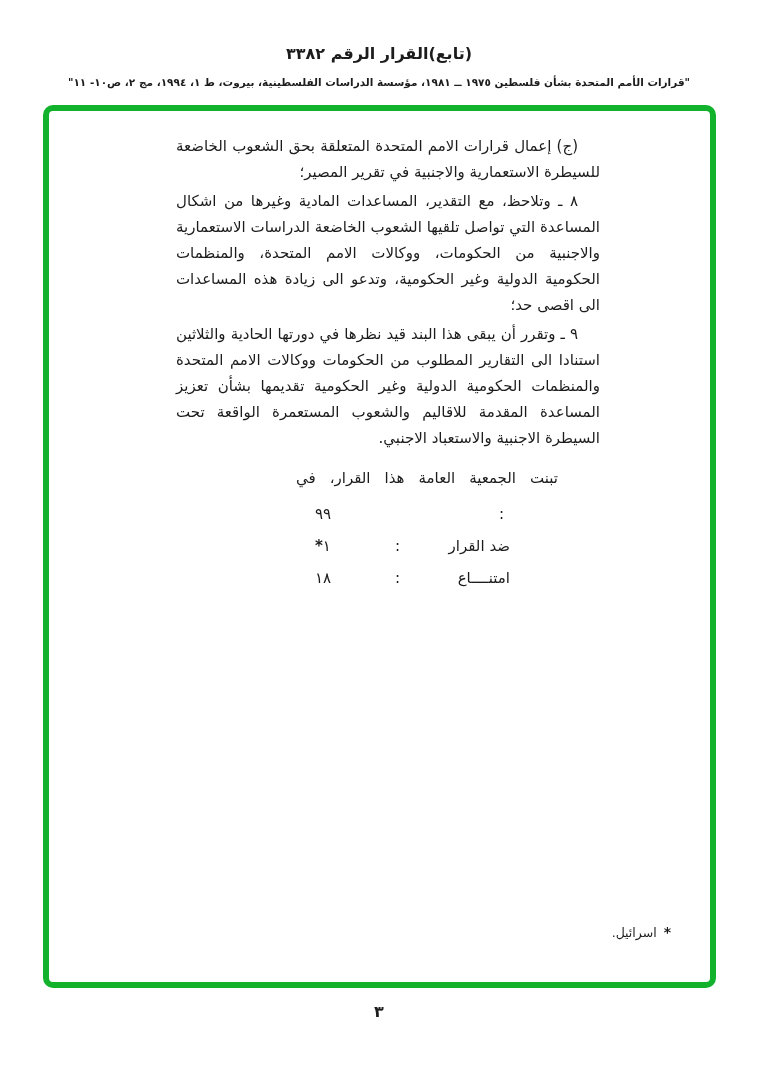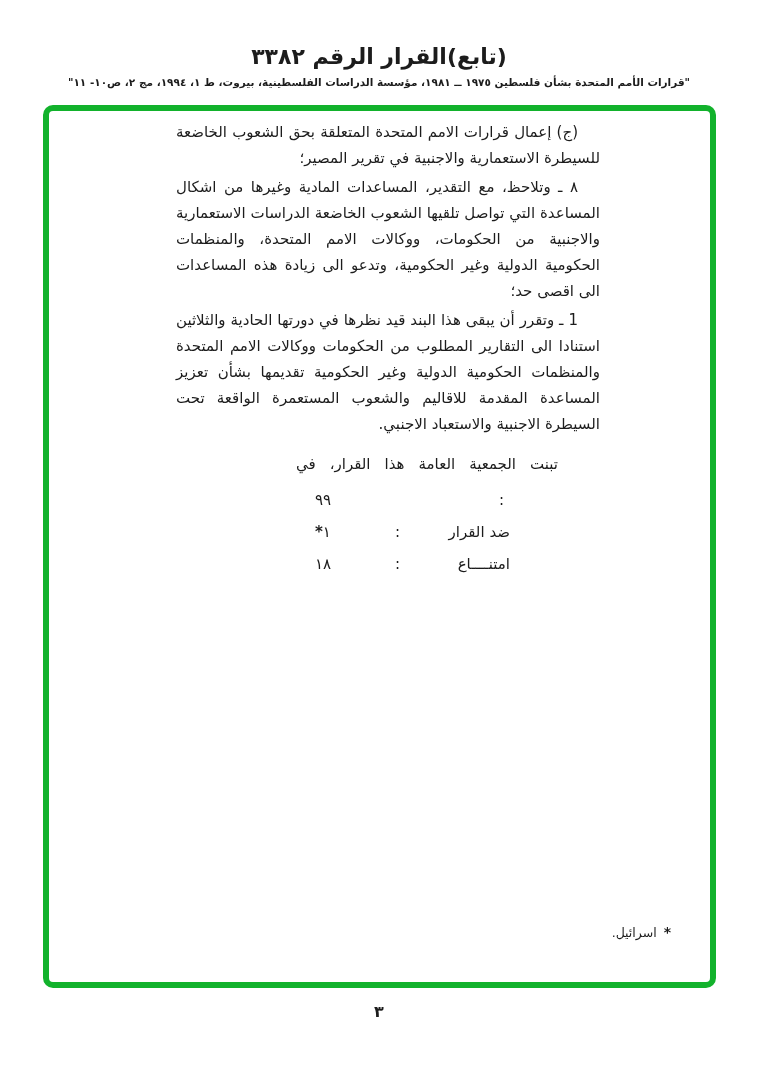--- a/index.html
+++ b/index.html
@@ -6,36 +6,36 @@
   body{
     width:758px;height:1078px;position:relative;
     font-family:"DejaVu Sans",sans-serif;color:#1c1c1c;
     -webkit-font-smoothing:antialiased;
   }
   .page{position:relative;width:758px;height:1078px;background:#fff;overflow:hidden;}
 
   
   .title{
     position:absolute;top:44px;left:0;right:0;margin:0;
-    text-align:center;font-size:22px;font-weight:bold;letter-spacing:.5px;
+    text-align:center;font-size:16px;font-weight:bold;letter-spacing:.5px;
   }
   .source{
     position:absolute;top:76px;left:0;right:0;
     text-align:center;font-size:10.5px;font-weight:bold;letter-spacing:.2px;
   }
 
   
   .frame{
     position:absolute;left:43px;top:105px;width:673px;height:883px;
     box-sizing:border-box;border:6px solid #12b22c;border-radius:10px;background:#fff;
   }
 
   
   .text-col{
-    position:absolute;top:8px;right:110px;width:424px;
+    position:absolute;top:22px;right:110px;width:424px;
     direction:rtl;text-align:justify;
     font-size:15px;line-height:26px;
   }
   .para{margin:0 0 3px 0;text-indent:22px;}
   .lead{font-weight:normal;}
 
   
   .adoption{width:262px;margin:4px 42px 2px auto;}
   .ad-line{line-height:27px;margin-top:14px;}
   .ad-line.j{text-align:justify;text-align-last:justify;}
@@ -69,21 +69,21 @@
   <div class="source" dir="rtl">"قرارات الأمم المتحدة بشأن فلسطين ١٩٧٥ ــ ١٩٨١، مؤسسة الدراسات الفلسطينية، بيروت، ط ١، ١٩٩٤، مج ٢، ص١٠- ١١"</div>
 
   <section class="frame" style="border-color: rgb(18, 178, 44);">
 
     <div class="text-col">
 
       <p class="para">(ج) إعمال قرارات الامم المتحدة المتعلقة بحق الشعوب الخاضعة للسيطرة الاستعمارية والاجنبية في تقرير المصير؛</p>
 
       <p class="para"><b class="lead">٨ ـ وتلاحظ، مع التقدير،</b><span> المساعدات المادية وغيرها من اشكال المساعدة التي تواصل تلقيها الشعوب الخاضعة الدراسات الاستعمارية والاجنبية من الحكومات، ووكالات الامم المتحدة، والمنظمات الحكومية الدولية وغير الحكومية، وتدعو الى زيادة هذه المساعدات الى اقصى حد؛</span></p>
 
-      <p class="para"><b class="lead">1 ـ وتقرر</b><span> أن يبقى هذا البند قيد نظرها في دورتها الحادية والثلاثين استنادا الى التقارير المطلوب من الحكومات ووكالات الامم المتحدة والمنظمات الحكومية الدولية وغير الحكومية تقديمها بشأن تعزيز المساعدة المقدمة للاقاليم والشعوب المستعمرة الواقعة تحت السيطرة الاجنبية والاستعباد الاجنبي.</span></p>
+      <p class="para"><b class="lead">٩ ـ وتقرر</b><span> أن يبقى هذا البند قيد نظرها في دورتها الحادية والثلاثين استنادا الى التقارير المطلوب من الحكومات ووكالات الامم المتحدة والمنظمات الحكومية الدولية وغير الحكومية تقديمها بشأن تعزيز المساعدة المقدمة للاقاليم والشعوب المستعمرة الواقعة تحت السيطرة الاجنبية والاستعباد الاجنبي.</span></p>
 
       <div class="adoption">
         <div class="ad-line j">تبنت الجمعية العامة هذا القرار، في</div>
       </div>
 
       <div class="votes">
 
         <div class="vote-row">
           <span class="vote-colon">:</span>
           <span class="vote-value"><span>٩٩</span><span class="vote-note"></span></span>

